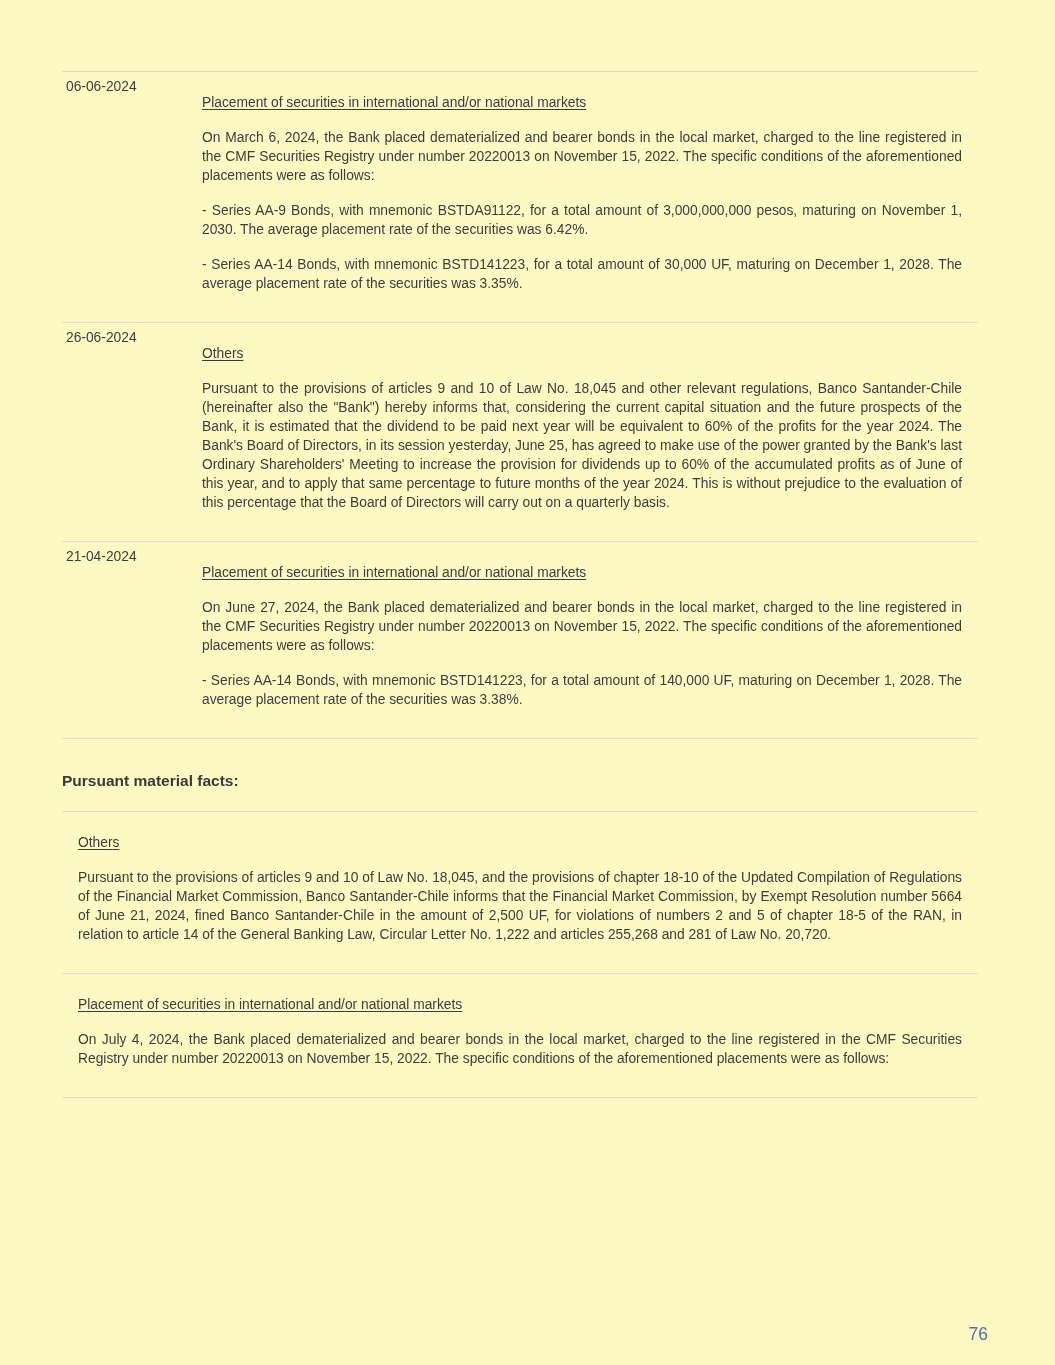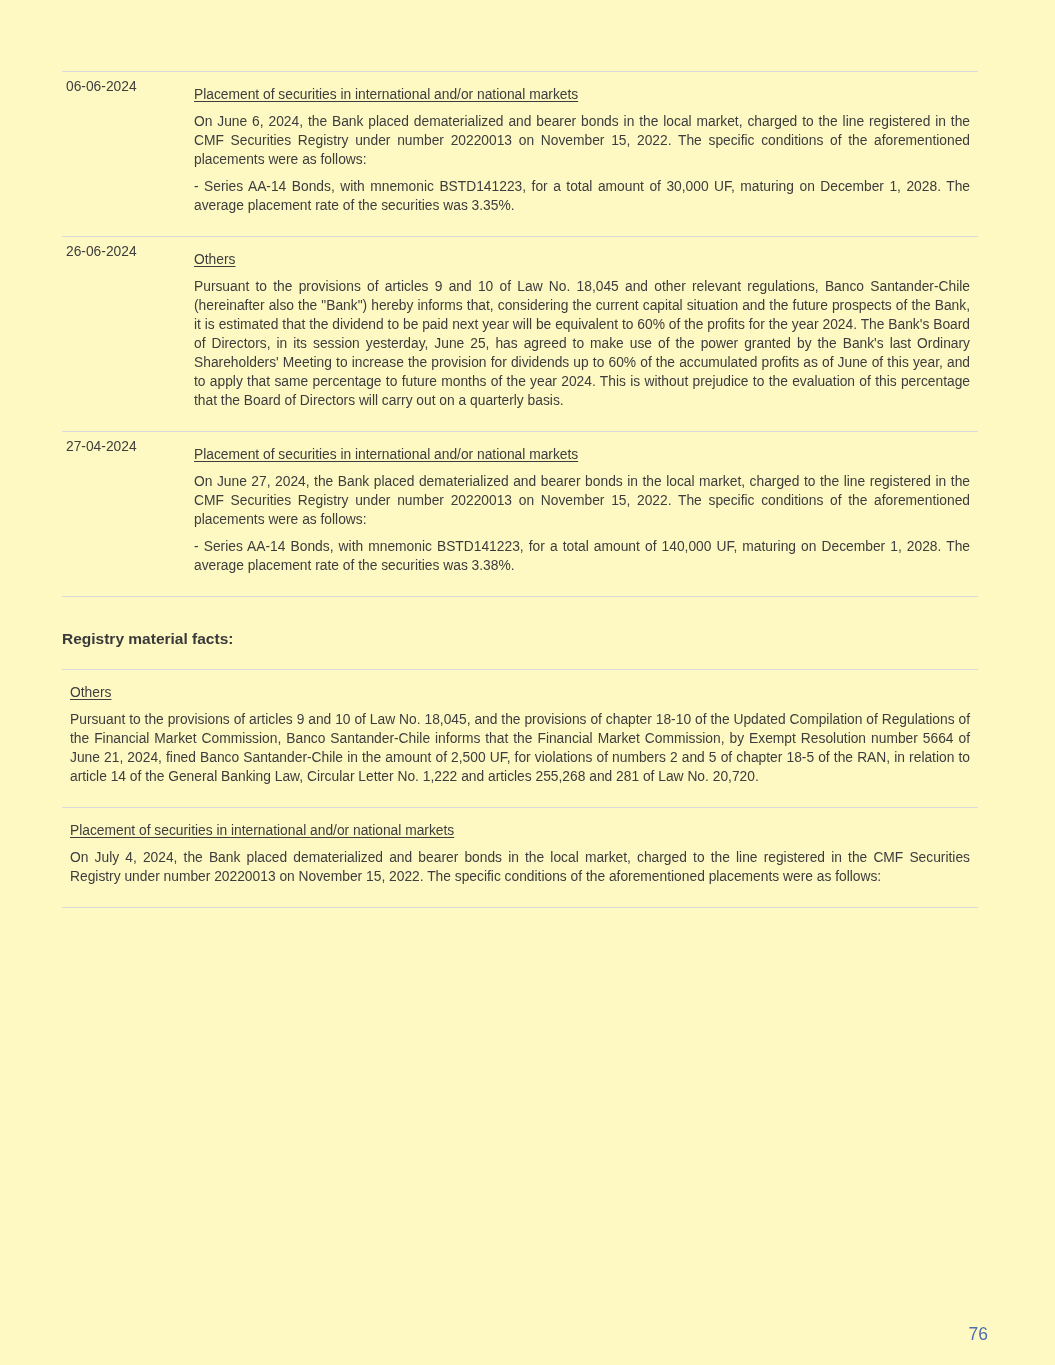--- a/index.html
+++ b/index.html
@@ -32,21 +32,21 @@
     flex: 0 0 124px;
     padding-left: 4px;
     white-space: nowrap;
   }
   .entry-body { flex: 1 1 auto; min-width: 0; }
   .entry-title {
     text-decoration: underline;
     text-underline-offset: 2px;
   }
   .entry-body p {
-    margin: 8px;
+    margin: 16px;
     text-align: justify;
     text-justify: inter-word;
   }
   .section-heading {
     margin: 33px 0 21px 0;
     font-size: 15.5px;
     font-weight: bold;
     color: #3a3a3a;
   }
   .page-number {
@@ -63,45 +63,46 @@
 
 <div class="page">
   <div class="content">
 
     <div class="facts-table">
 
       <div class="entry">
         <div class="entry-date">06-06-2024</div>
         <div class="entry-body">
           <p class="entry-title">Placement of securities in international and/or national markets</p>
-          <p>On June 6, 2024, the Bank placed dematerialized and bearer bonds in the local market, charged to the line registered in the CMF Securities Registry under number 20220013 on November 15, 2022. The specific conditions of the aforementioned placements were as follows:</p>
+          <p>On March 6, 2024, the Bank placed dematerialized and bearer bonds in the local market, charged to the line registered in the CMF Securities Registry under number 20220013 on November 15, 2022. The specific conditions of the aforementioned placements were as follows:</p>
+          <p>- Series AA-9 Bonds, with mnemonic BSTDA91122, for a total amount of 3,000,000,000 pesos, maturing on November 1, 2030. The average placement rate of the securities was 6.42%.</p>
           <p>- Series AA-14 Bonds, with mnemonic BSTD141223, for a total amount of 30,000 UF, maturing on December 1, 2028. The average placement rate of the securities was 3.35%.</p>
         </div>
       </div>
 
       <div class="entry">
         <div class="entry-date">26-06-2024</div>
         <div class="entry-body">
           <p class="entry-title">Others</p>
           <p>Pursuant to the provisions of articles 9 and 10 of Law No. 18,045 and other relevant regulations, Banco Santander-Chile (hereinafter also the "Bank") hereby informs that, considering the current capital situation and the future prospects of the Bank, it is estimated that the dividend to be paid next year will be equivalent to 60% of the profits for the year 2024. The Bank's Board of Directors, in its session yesterday, June 25, has agreed to make use of the power granted by the Bank's last Ordinary Shareholders' Meeting to increase the provision for dividends up to 60% of the accumulated profits as of June of this year, and to apply that same percentage to future months of the year 2024. This is without prejudice to the evaluation of this percentage that the Board of Directors will carry out on a quarterly basis.</p>
         </div>
       </div>
 
       <div class="entry">
-        <div class="entry-date">27-04-2024</div>
+        <div class="entry-date">21-04-2024</div>
         <div class="entry-body">
           <p class="entry-title">Placement of securities in international and/or national markets</p>
           <p>On June 27, 2024, the Bank placed dematerialized and bearer bonds in the local market, charged to the line registered in the CMF Securities Registry under number 20220013 on November 15, 2022. The specific conditions of the aforementioned placements were as follows:</p>
           <p>- Series AA-14 Bonds, with mnemonic BSTD141223, for a total amount of 140,000 UF, maturing on December 1, 2028. The average placement rate of the securities was 3.38%.</p>
         </div>
       </div>
 
     </div>
 
-    <div class="section-heading">Registry material facts:</div>
+    <div class="section-heading">Pursuant material facts:</div>
 
     <div class="facts-table">
 
       <div class="entry">
         <div class="entry-body">
           <p class="entry-title">Others</p>
           <p>Pursuant to the provisions of articles 9 and 10 of Law No. 18,045, and the provisions of chapter 18-10 of the Updated Compilation of Regulations of the Financial Market Commission, Banco Santander-Chile informs that the Financial Market Commission, by Exempt Resolution number 5664 of June 21, 2024, fined Banco Santander-Chile in the amount of 2,500 UF, for violations of numbers 2 and 5 of chapter 18-5 of the RAN, in relation to article 14 of the General Banking Law, Circular Letter No. 1,222 and articles 255,268 and 281 of Law No. 20,720.</p>
         </div>
       </div>
 

